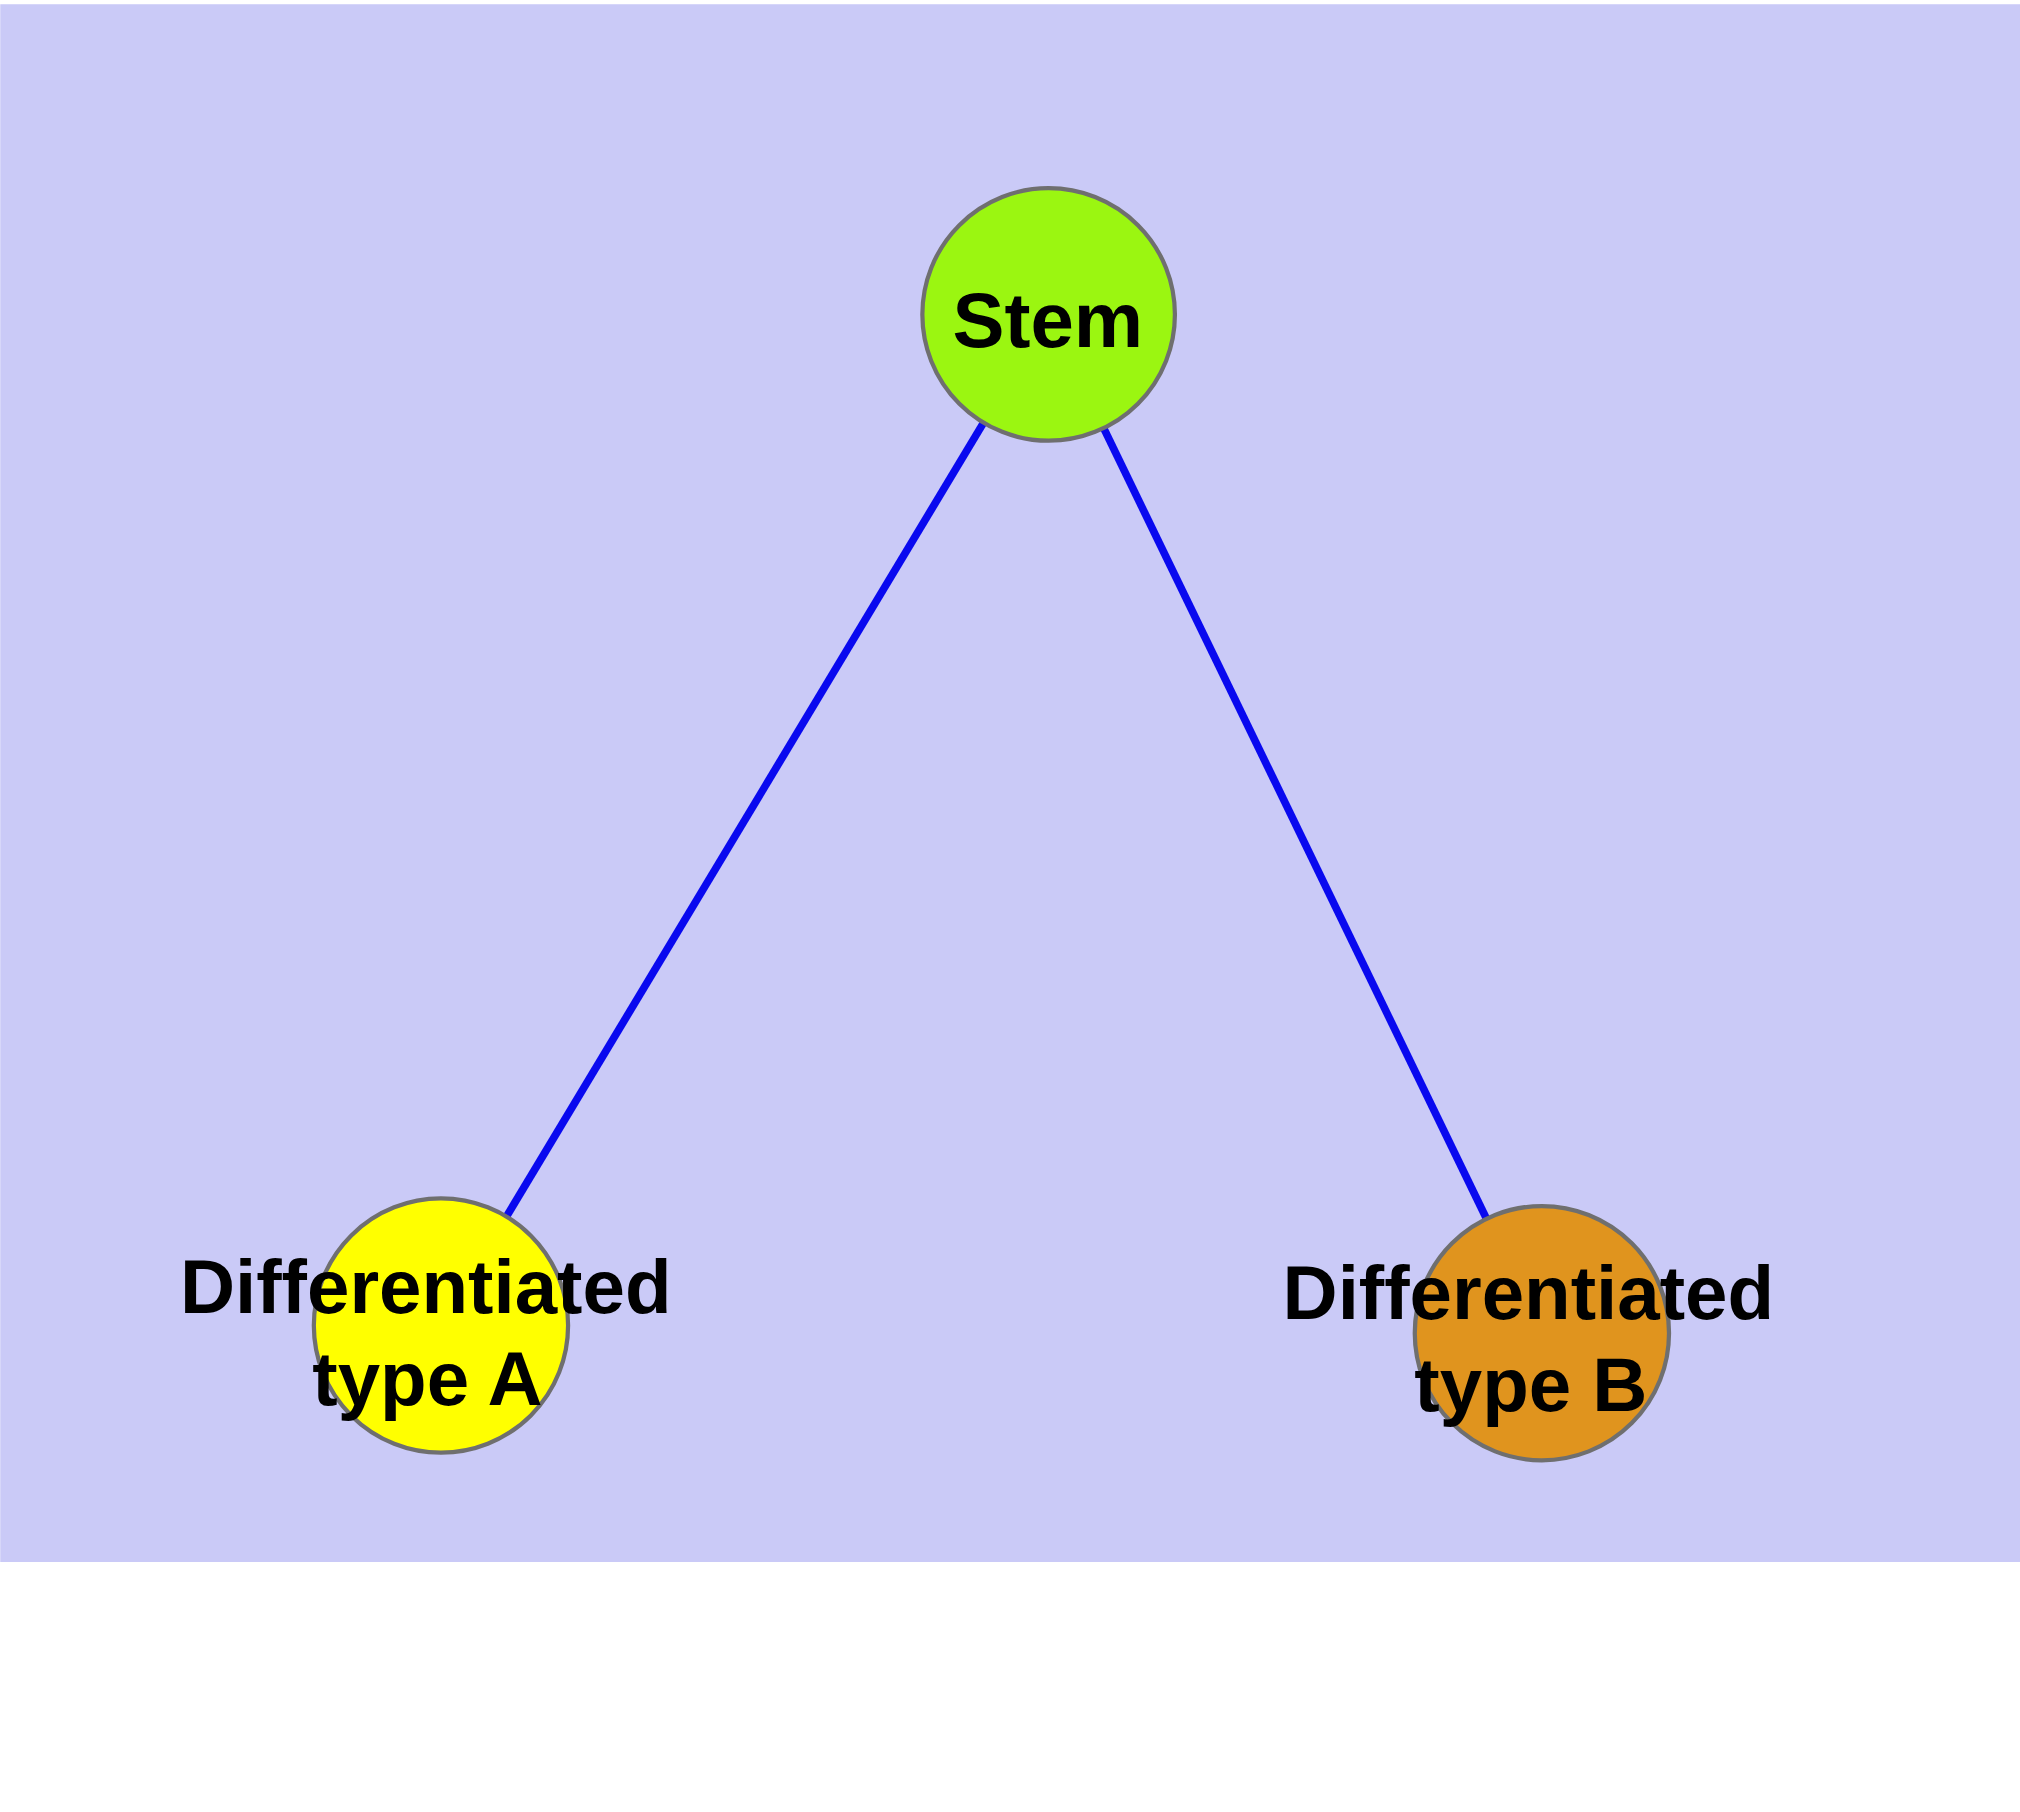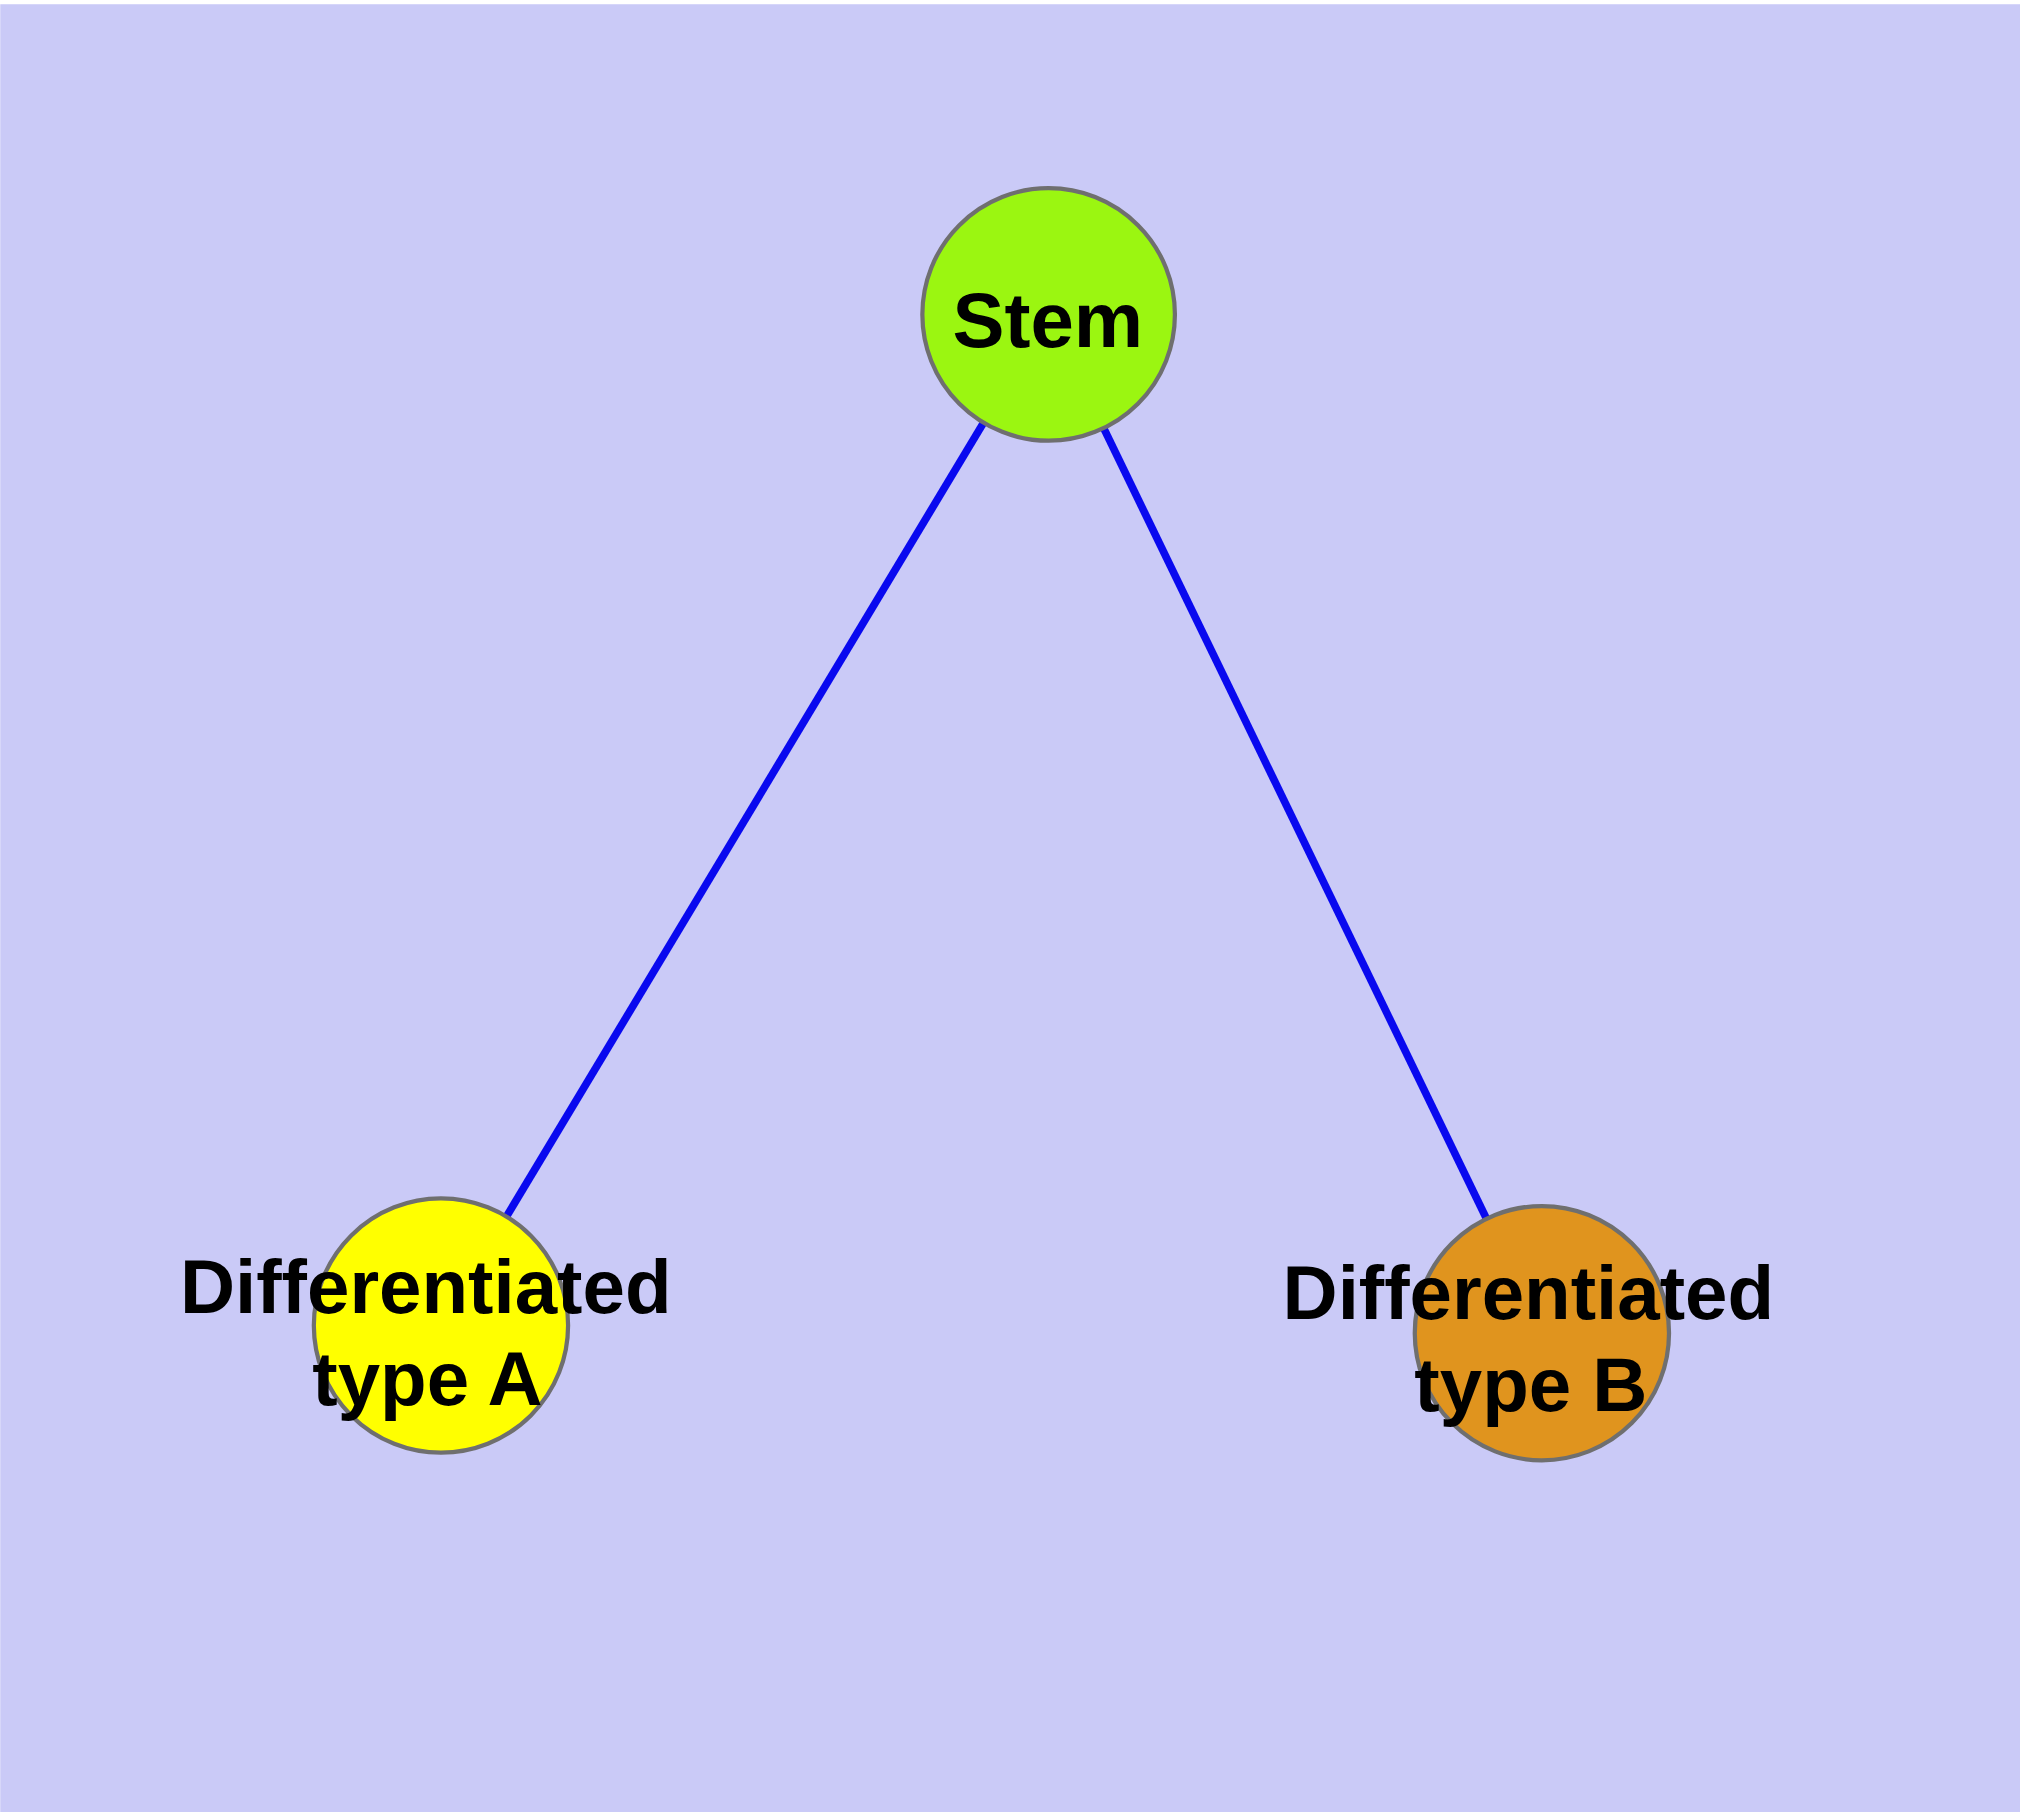--- a/index.html
+++ b/index.html
@@ -3,21 +3,21 @@
 <meta charset="utf-8">
 <style>
   html, body {
     margin: 0;
     padding: 0;
     background: #ffffff;
   }
   .diagram-wrap {
     position: relative;
     width: 2021px;
-    height: 1812px;
+    height: 1562px;
     overflow: hidden;
   }
   svg {
     display: block;
   }
   .node-label {
     font-family: "Liberation Sans", "DejaVu Sans", sans-serif;
     font-weight: 700;
   }
   .stem-label { font-size: 92px; }

